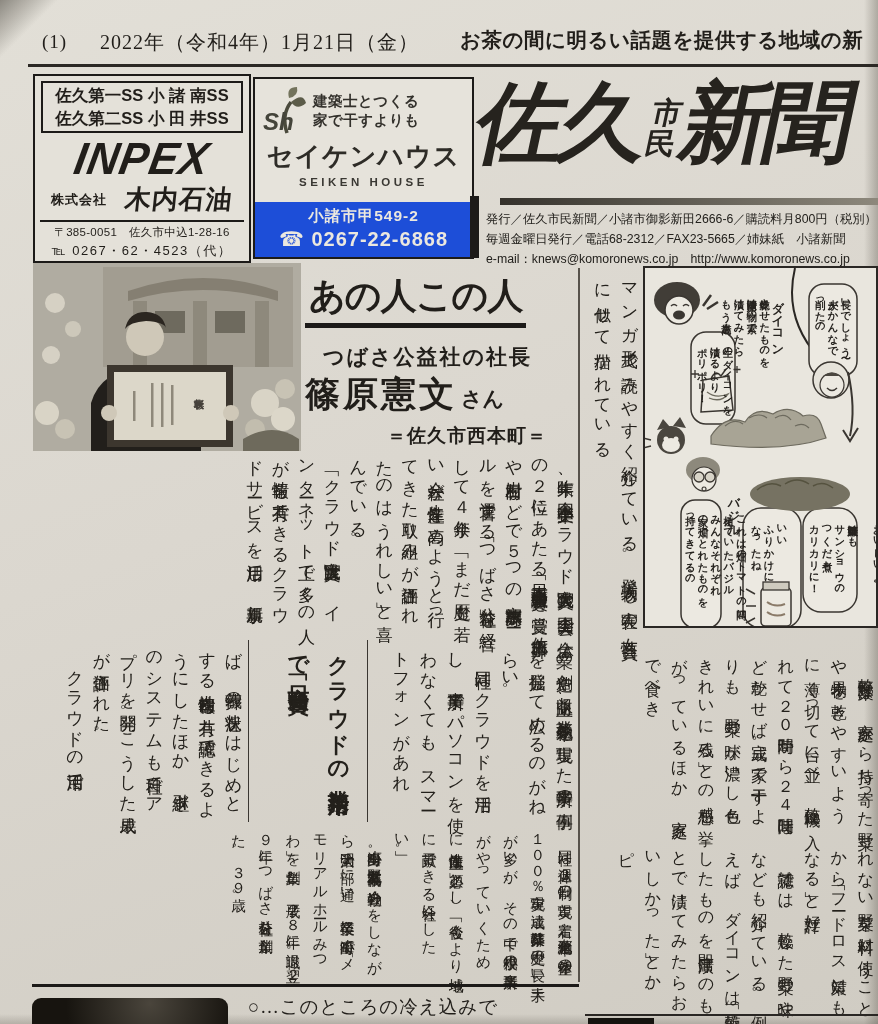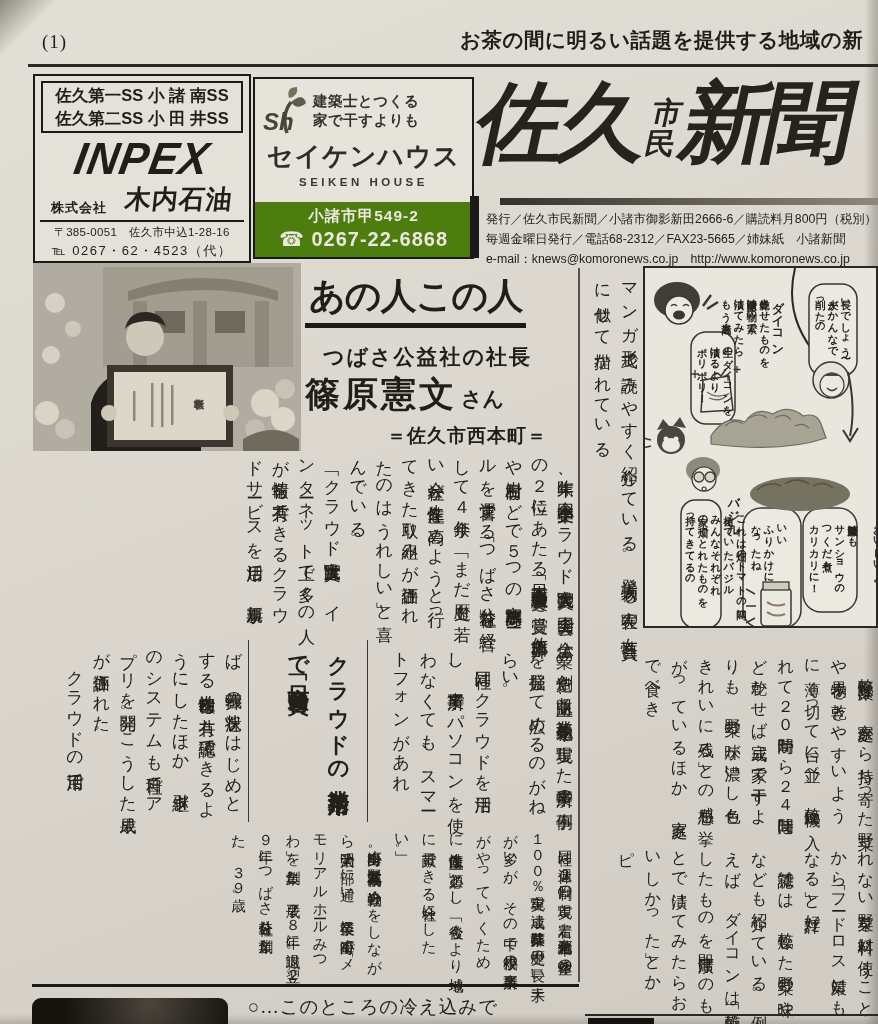--- a/index.html
+++ b/index.html
@@ -19,35 +19,35 @@
   .dateline{left:100px;top:29px;font-size:20px;letter-spacing:1px;}
   .slogan{left:460px;top:26px;font-size:20.5px;font-weight:700;letter-spacing:.5px;white-space:nowrap;}
   .top-rule{left:28px;top:64px;width:850px;height:3px;background:#2b2824;}
 
   
   .inpex{left:33px;top:74px;width:218px;height:189px;border:2.5px solid #1c1a18;background:#e4e1d9;
     font-family:"Liberation Sans","DejaVu Sans",sans-serif;box-sizing:border-box;}
   .inpex-ss{border:2px solid #1c1a18;margin:5px 6px 3px;font-size:16.5px;font-weight:800;text-align:center;line-height:1.4;padding:1px 0;}
   .inpex-logo{font-style:italic;font-weight:900;font-size:43px;text-align:center;letter-spacing:1px;line-height:1.05;
     transform:skewX(-10deg) scaleY(1.05);margin-top:1px;}
-  .inpex-co{display:flex;align-items:flex-end;justify-content:center;gap:18px;border-bottom:2px solid #1c1a18;padding:1px 0 3px;margin:0 5px;}
+  .inpex-co{display:flex;align-items:center;justify-content:center;gap:18px;border-bottom:2px solid #1c1a18;padding:1px 0 3px;margin:0 5px;}
   .inpex-co .pre{font-size:13px;font-weight:900;letter-spacing:1px;}
   .inpex-co .name{font-size:26px;font-weight:900;transform:skewX(-6deg);letter-spacing:1px;}
   .inpex-addr{font-size:11.5px;text-align:center;padding-top:3px;letter-spacing:.3px;}
   .inpex-tel{font-size:13px;text-align:center;letter-spacing:1.5px;padding:2px 0;}
   .inpex-url{font-size:11.5px;text-align:center;border-top:1.5px solid #1c1a18;margin:1px 5px 0;padding-top:2px;color:#34312c;}
 
   
   .seiken{left:253px;top:77px;width:221px;height:182px;border:2px solid #1c1a18;background:#e6e3db;
     font-family:"Liberation Sans","DejaVu Sans",sans-serif;box-sizing:border-box;}
   .seiken-top{display:flex;align-items:center;gap:6px;padding:7px 6px 0 8px;}
   .seiken-catch{font-size:14.5px;font-weight:800;line-height:1.3;letter-spacing:.5px;color:#33312c;}
   .seiken-jp{font-size:26px;font-weight:700;text-align:center;letter-spacing:1px;margin-top:3px;color:#2e2c27;}
   .seiken-en{font-size:11.5px;font-weight:800;text-align:center;letter-spacing:3.5px;margin-top:2px;color:#3a3833;}
-  .seiken-bar{position:absolute;left:0;bottom:0;width:100%;background:#4d7c0f;color:#ebe8df;text-align:center;padding:4px 0 6px;}
+  .seiken-bar{position:absolute;left:0;bottom:0;width:100%;background:#1d4ed8;color:#ebe8df;text-align:center;padding:4px 0 6px;}
   .seiken-addr{font-size:15.5px;font-weight:800;letter-spacing:1px;}
   .seiken-tel{font-size:20px;font-weight:700;letter-spacing:1px;}
 
   
   .nameplate{left:478px;top:80px;width:400px;height:122px;}
   .np-row{display:flex;align-items:center;transform:skewX(-12deg);font-weight:900;color:#26231e;}
   .np-big{font-size:88px;line-height:1;letter-spacing:-5px;}
   .np-small{display:flex;flex-direction:column;font-size:30px;line-height:1.02;margin:10px 3px 0 6px;font-weight:900;}
   .np-underline{left:500px;top:198px;width:378px;height:7px;background:linear-gradient(90deg,#35322c,#8d887c);}
   .pub-bar{left:470px;top:196px;width:9px;height:62px;background:#1c1a18;}
@@ -107,20 +107,21 @@
 </head>
 <body>
 
 <div id="page">
 
   <div class="abs corner-tl"></div>
   <div class="abs edge-right"></div>
   <div class="abs edge-bottom"></div>
 
   <div class="abs pagenum">(1)</div>
+  <div class="abs dateline">2022年（令和4年）1月21日（金）</div>
   <div class="abs slogan">お茶の間に明るい話題を提供する地域の新</div>
   <div class="abs top-rule"></div>
 
   <div class="abs inpex">
     <div class="inpex-ss">
       <div>佐久第一SS 小 諸 南SS</div>
       <div>佐久第二SS 小 田 井SS</div>
     </div>
     <div class="inpex-logo">INPEX</div>
     <div class="inpex-co">

